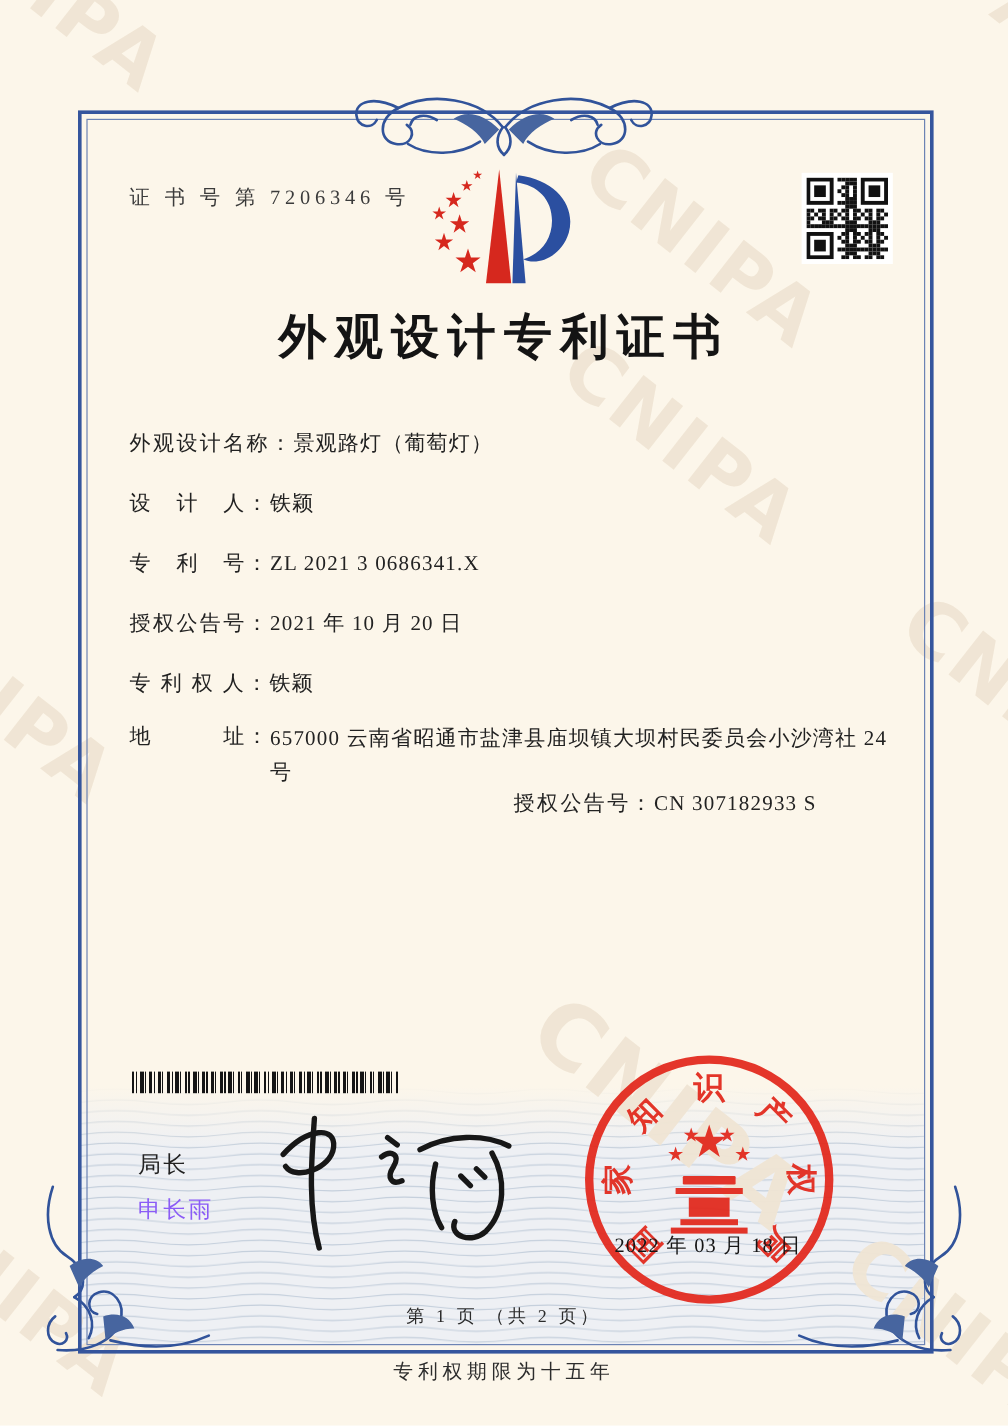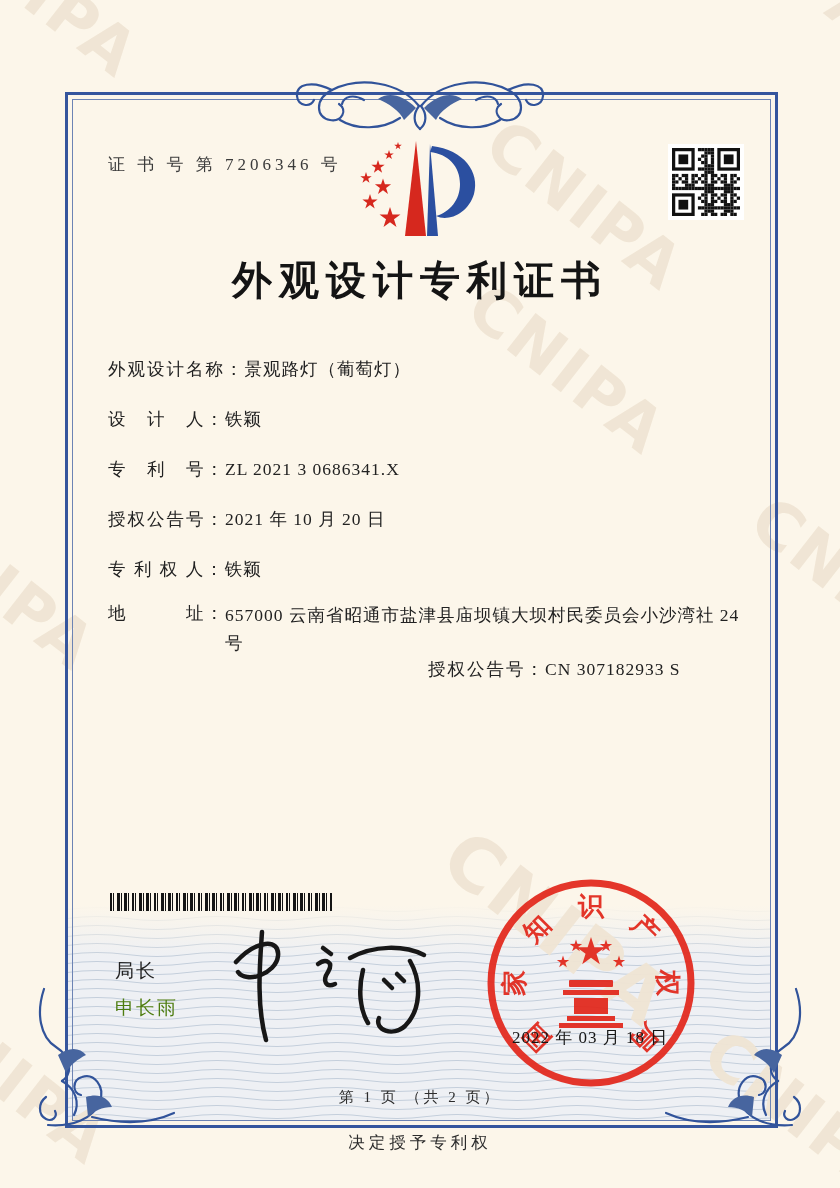--- a/index.html
+++ b/index.html
@@ -52,21 +52,21 @@
   
   .barcode{left:110px; top:893px; width:222px; height:18px; z-index:4;
     background:repeating-linear-gradient(90deg,
       #141414 0 2px, rgba(0,0,0,0) 2px 3px,
       #141414 3px 4px, rgba(0,0,0,0) 4px 7px,
       #141414 7px 10px, rgba(0,0,0,0) 10px 11px,
       #141414 11px 12px, rgba(0,0,0,0) 12px 14px,
       #141414 14px 17px, rgba(0,0,0,0) 17px 18px,
       #141414 18px 19px, rgba(0,0,0,0) 19px 22px);}
   .director-title{left:115px; top:958px; font-size:19px; letter-spacing:2px; z-index:4; color:#222;}
-  .director-name{left:115px; top:995px; font-size:19px; letter-spacing:2px; z-index:4; color:#4d7c0f;}
+  .director-name{left:115px; top:995px; font-size:19px; letter-spacing:2px; z-index:4; color:#8b5cf6;}
   .signature{left:222px; top:926px; width:218px; height:122px; z-index:6;}
   .seal{left:484px; top:876px; width:214px; height:214px; z-index:5;}
   .seal-char{
     position:absolute; left:50%; top:50%; width:30px; height:30px;
     margin-left:-15px; margin-top:-15px; text-align:center; line-height:30px;
     font-size:26px; font-weight:700; color:#e2271b; opacity:.93;
   }
   .seal-date{left:512px; top:1026px; width:180px; font-size:17px; letter-spacing:1px;
       color:#151515; z-index:6; white-space:nowrap;}
   .pagefooter{left:0; right:0; top:1088px; text-align:center; font-size:15px;
@@ -409,15 +409,15 @@
         <span class="seal-char" style="transform: rotate(0deg) translateY(-76px);">识</span>
         <span class="seal-char" style="transform: rotate(45deg) translateY(-76px);">产</span>
         <span class="seal-char" style="transform: rotate(90deg) translateY(-76px);">权</span>
         <span class="seal-char" style="transform: rotate(135deg) translateY(-76px);">局</span>
       </div>
   </div>
 
   <div class="abs seal-date">2022 年 03 月 18 日</div>
 
   <div class="abs pagefooter">第 1 页 （共 2 页）</div>
-  <div class="abs contnote">决定授予专利权</div>
+  <div class="abs contnote">专利权期限为十五年</div>
 
 </div>
 
 </body></html>

